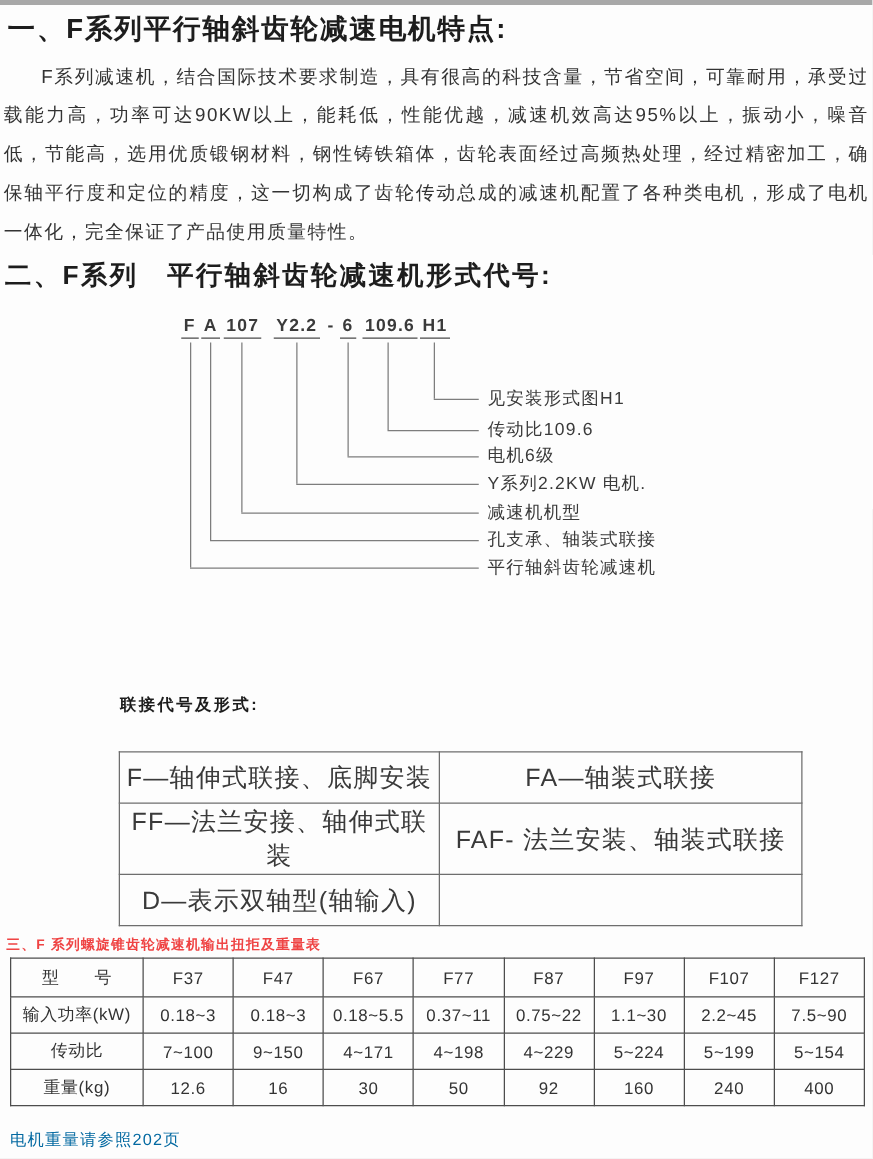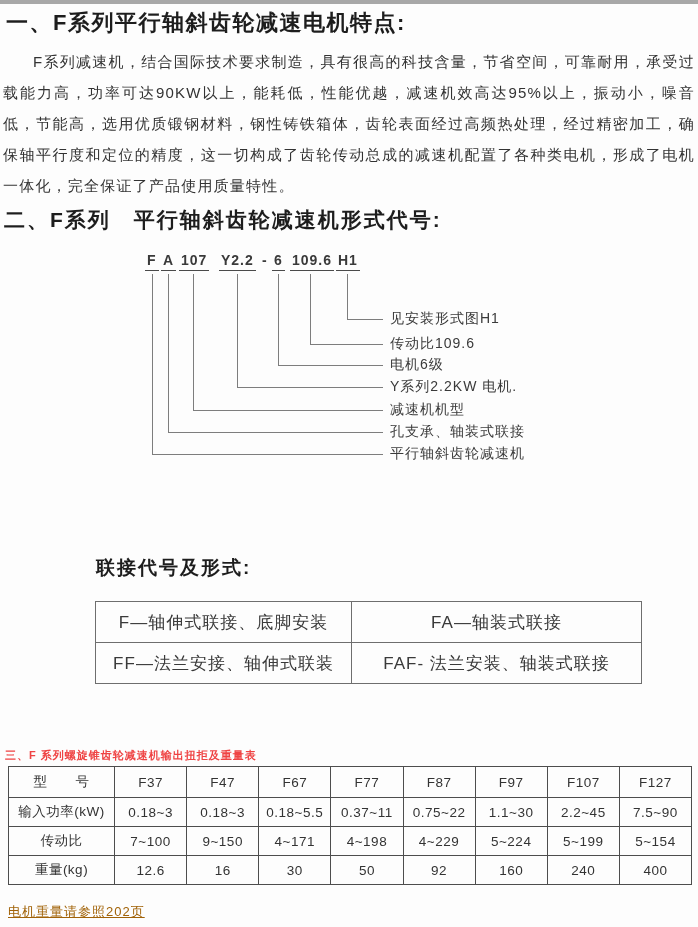--- a/index.html
+++ b/index.html
@@ -20,40 +20,40 @@
   .h2{position:absolute;top:206px;left:4px;font-size:21px;font-weight:bold;color:#1d1d1d;letter-spacing:2px;}
   .diagram{position:absolute;top:250px;left:0;width:698px;height:235px;}
   .codeseg{
     position:absolute;top:2px;font-size:14px;font-weight:bold;color:#3a3a3a;
     letter-spacing:1px;border-bottom:1px solid #4a4a4a;padding:0 2px 2px 2px;
   }
   .codeseg.nounder{border-bottom:none;}
   .vline{position:absolute;width:1px;background:#7d7d7d;top:24px;}
   .hline{position:absolute;height:1px;background:#7d7d7d;}
   .callout-label{position:absolute;left:390px;font-size:14px;color:#3a3a3a;letter-spacing:1px;white-space:nowrap;}
-  .h3{position:absolute;top:555px;left:96px;font-size:19px;font-weight:bold;color:#1d1d1d;letter-spacing:2px;}
+  .h3{position:absolute;top:555px;left:96px;font-size:13px;font-weight:bold;color:#1d1d1d;letter-spacing:2px;}
   .conn-table{
     position:absolute;top:601px;left:95px;width:546px;
     border-collapse:collapse;table-layout:fixed;
   }
   .conn-table td{
     border:1px solid #6e6e6e;height:38px;text-align:center;
-    font-size:17px;color:#3a3a3a;letter-spacing:1px;
+    font-size:20px;color:#3a3a3a;letter-spacing:1px;
   }
   .h4{position:absolute;top:748px;left:5px;font-size:11px;font-weight:700;color:#ef4444;letter-spacing:1px;}
   .data-table{
     position:absolute;top:766px;left:8px;width:684px;
     border-collapse:collapse;table-layout:fixed;
   }
   .data-table td,.data-table th{
     border:1px solid #4d4d4d;text-align:center;font-weight:normal;
     font-size:13.5px;color:#333;height:26px;letter-spacing:0.5px;
   }
   .data-table th{height:28px;}
-  .footnote{position:absolute;top:903px;left:8px;font-size:13px;color:#a16207;letter-spacing:1px;text-decoration:underline;}
+  .footnote{position:absolute;top:903px;left:8px;font-size:13px;color:#0369a1;letter-spacing:1px;}
 </style>
 </head>
 <body>
 
 <div class="page">
 
   <div class="topbar"></div>
 
   <div class="h1">一、F系列平行轴斜齿轮减速电机特点:</div>
 
@@ -109,20 +109,24 @@
         <col style="width:290px;">
       </colgroup>
     <tbody>
         <tr>
       <td>F—轴伸式联接、底脚安装</td>
       <td>FA—轴装式联接</td>
     </tr>
     <tr>
       <td>FF—法兰安接、轴伸式联装</td>
       <td>FAF- 法兰安装、轴装式联接</td>
+    </tr>
+    <tr>
+      <td>D—表示双轴型(轴输入)</td>
+      <td></td>
     </tr>
   </tbody>
     </table>
 
   <div class="h4">三、F 系列螺旋锥齿轮减速机输出扭拒及重量表</div>
 
   <table class="data-table">
     <colgroup>
       <col style="width:106px;">
         <col>

